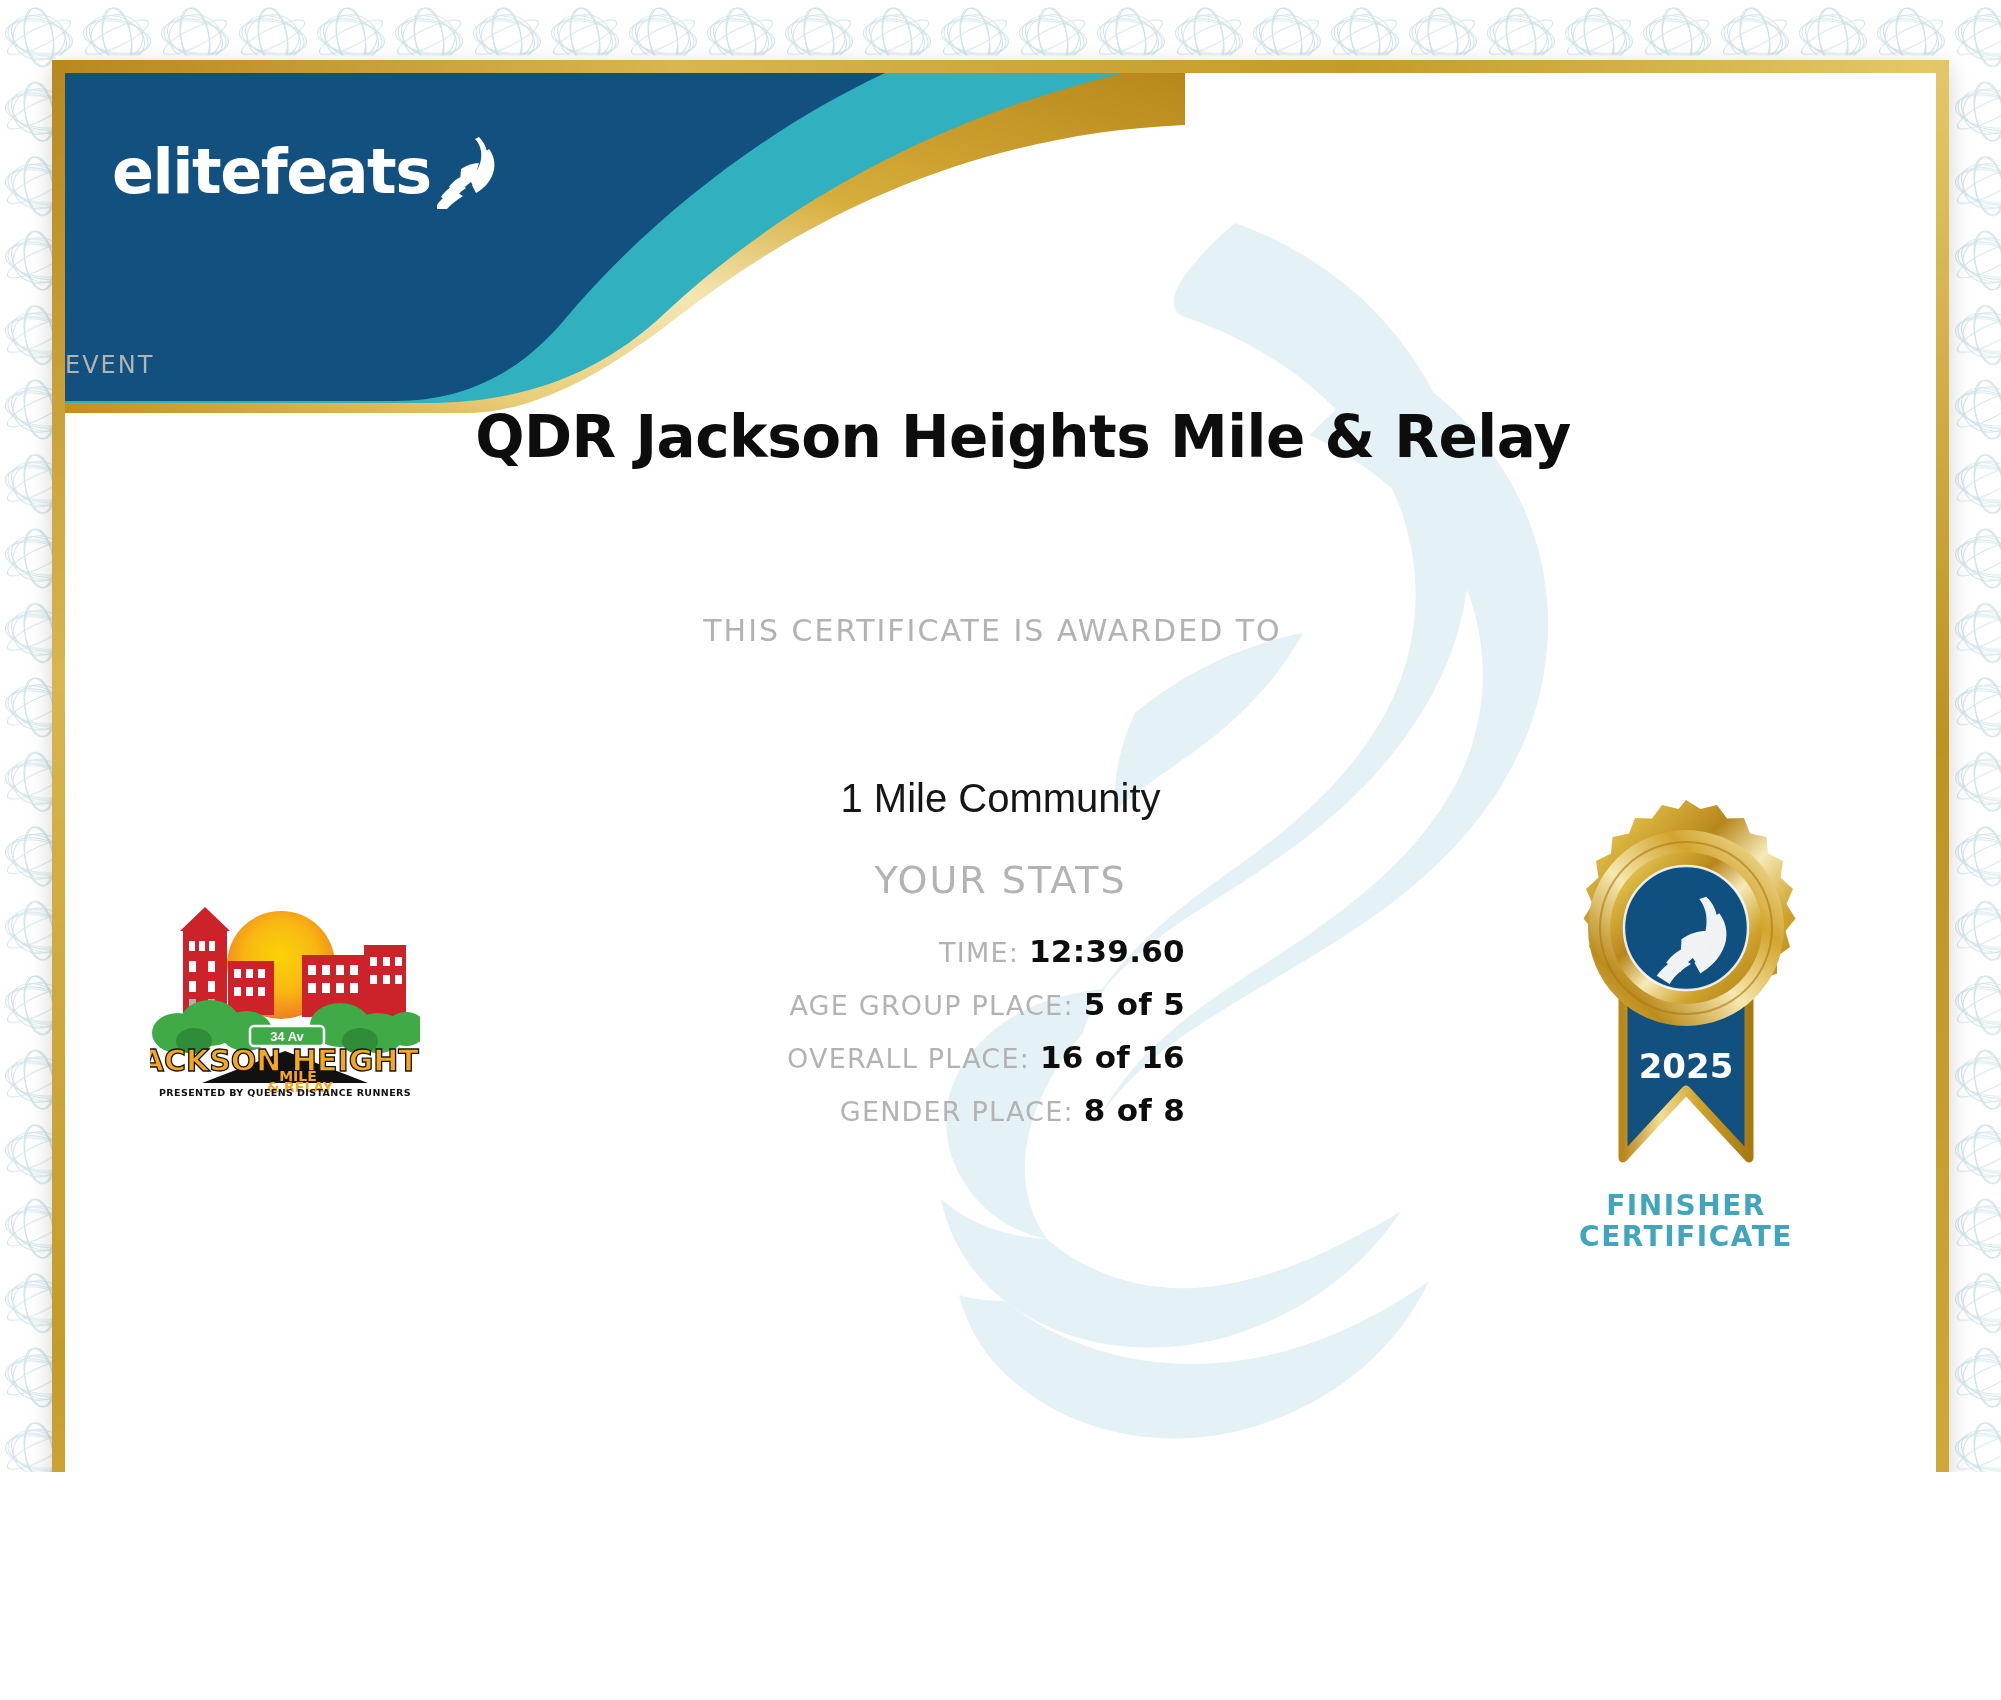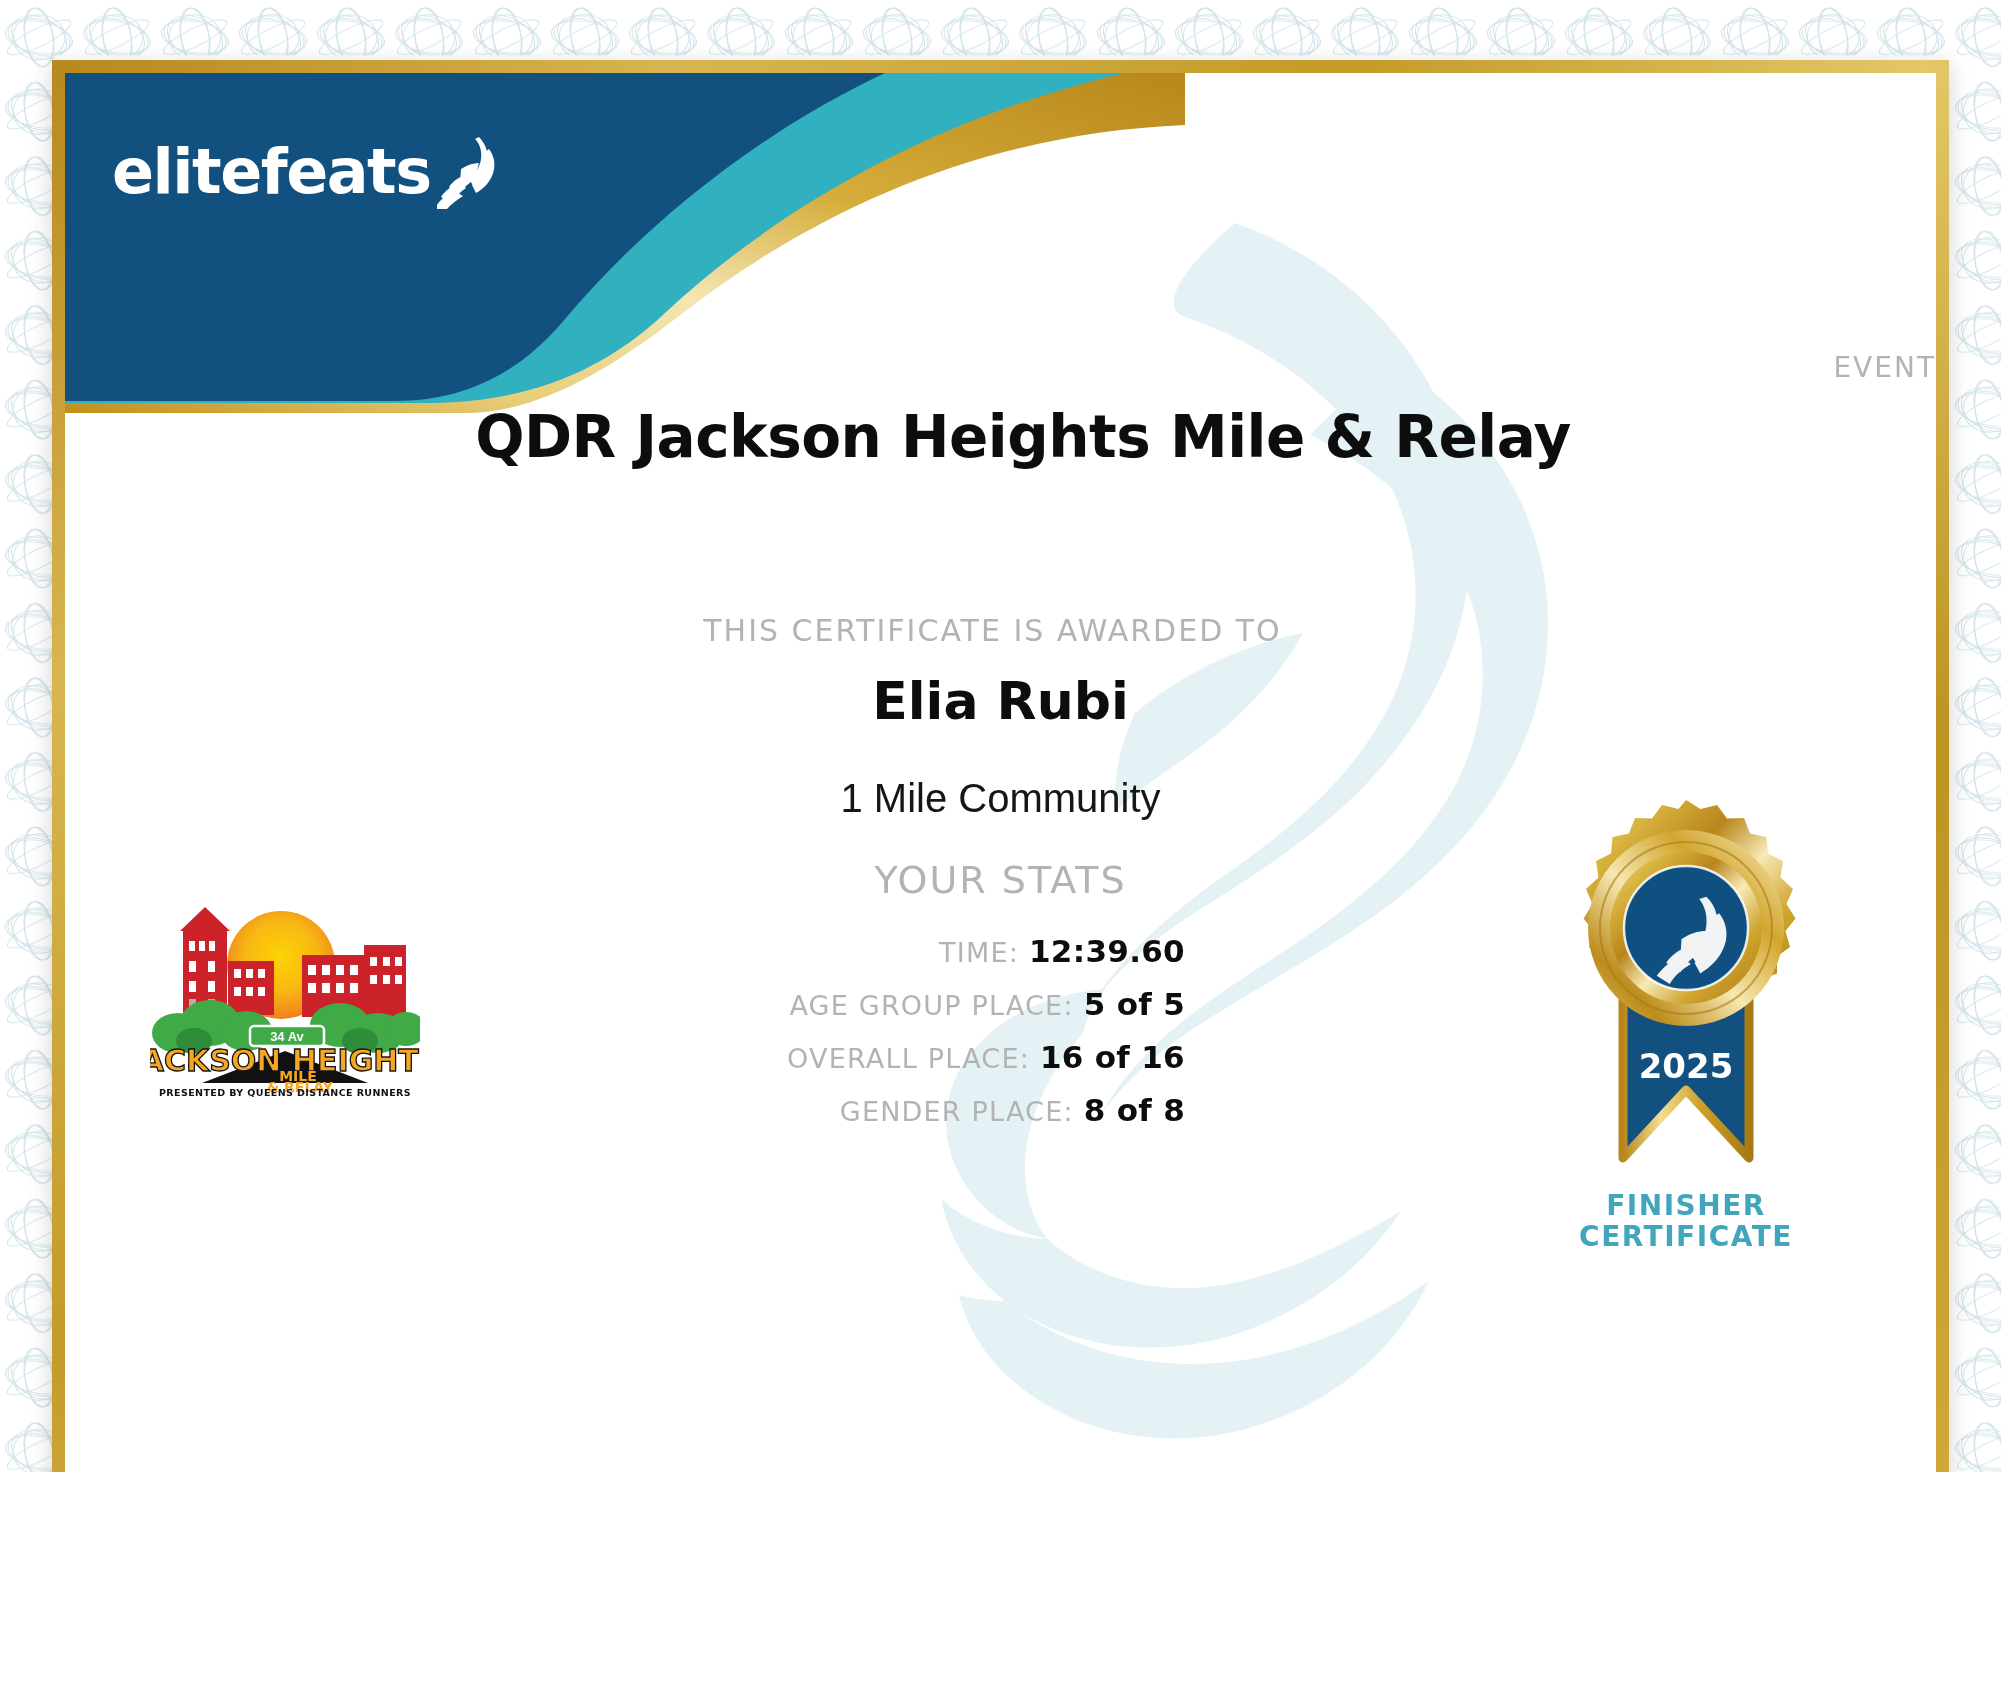--- a/index.html
+++ b/index.html
@@ -108,22 +108,22 @@
     color: #b3b3b3;
     letter-spacing: 2px;
     text-transform: uppercase;
     font-weight: 400;
   }
 
   #event-label {
     position: absolute;
     left: 0; right: 0;
     top: 278px;
-    text-align: right;
-    font-size: 28px;
+    text-align: left;
+    font-size: 24px;
   }
 
   #event-title {
     position: absolute;
     left: 0; right: 0;
     top: 330px;
     text-align: center;
     font-family: "DejaVu Sans", sans-serif;
     font-size: 58px;
     font-weight: 700;
@@ -328,21 +328,20 @@
           </g>
         </svg>
       </div>
 
       <div id="content">
 
         <div id="event-label" class="label-caps">EVENT</div>
         <div id="event-title">QDR Jackson Heights Mile &amp; Relay</div>
 
         <div id="awarded-label" class="label-caps">THIS CERTIFICATE IS AWARDED TO</div>
-        <div id="recipient-name">Elia Rubi</div>
         <div id="recipient-division">1 Mile Community</div>
 
         <div id="stats-label" class="label-caps">YOUR STATS</div>
 
         <div id="stats-list">
           <div class="stat-row">
             <span class="stat-key">TIME:</span>
             <span class="stat-val">12:39.60</span>
           </div>
           <div class="stat-row">

